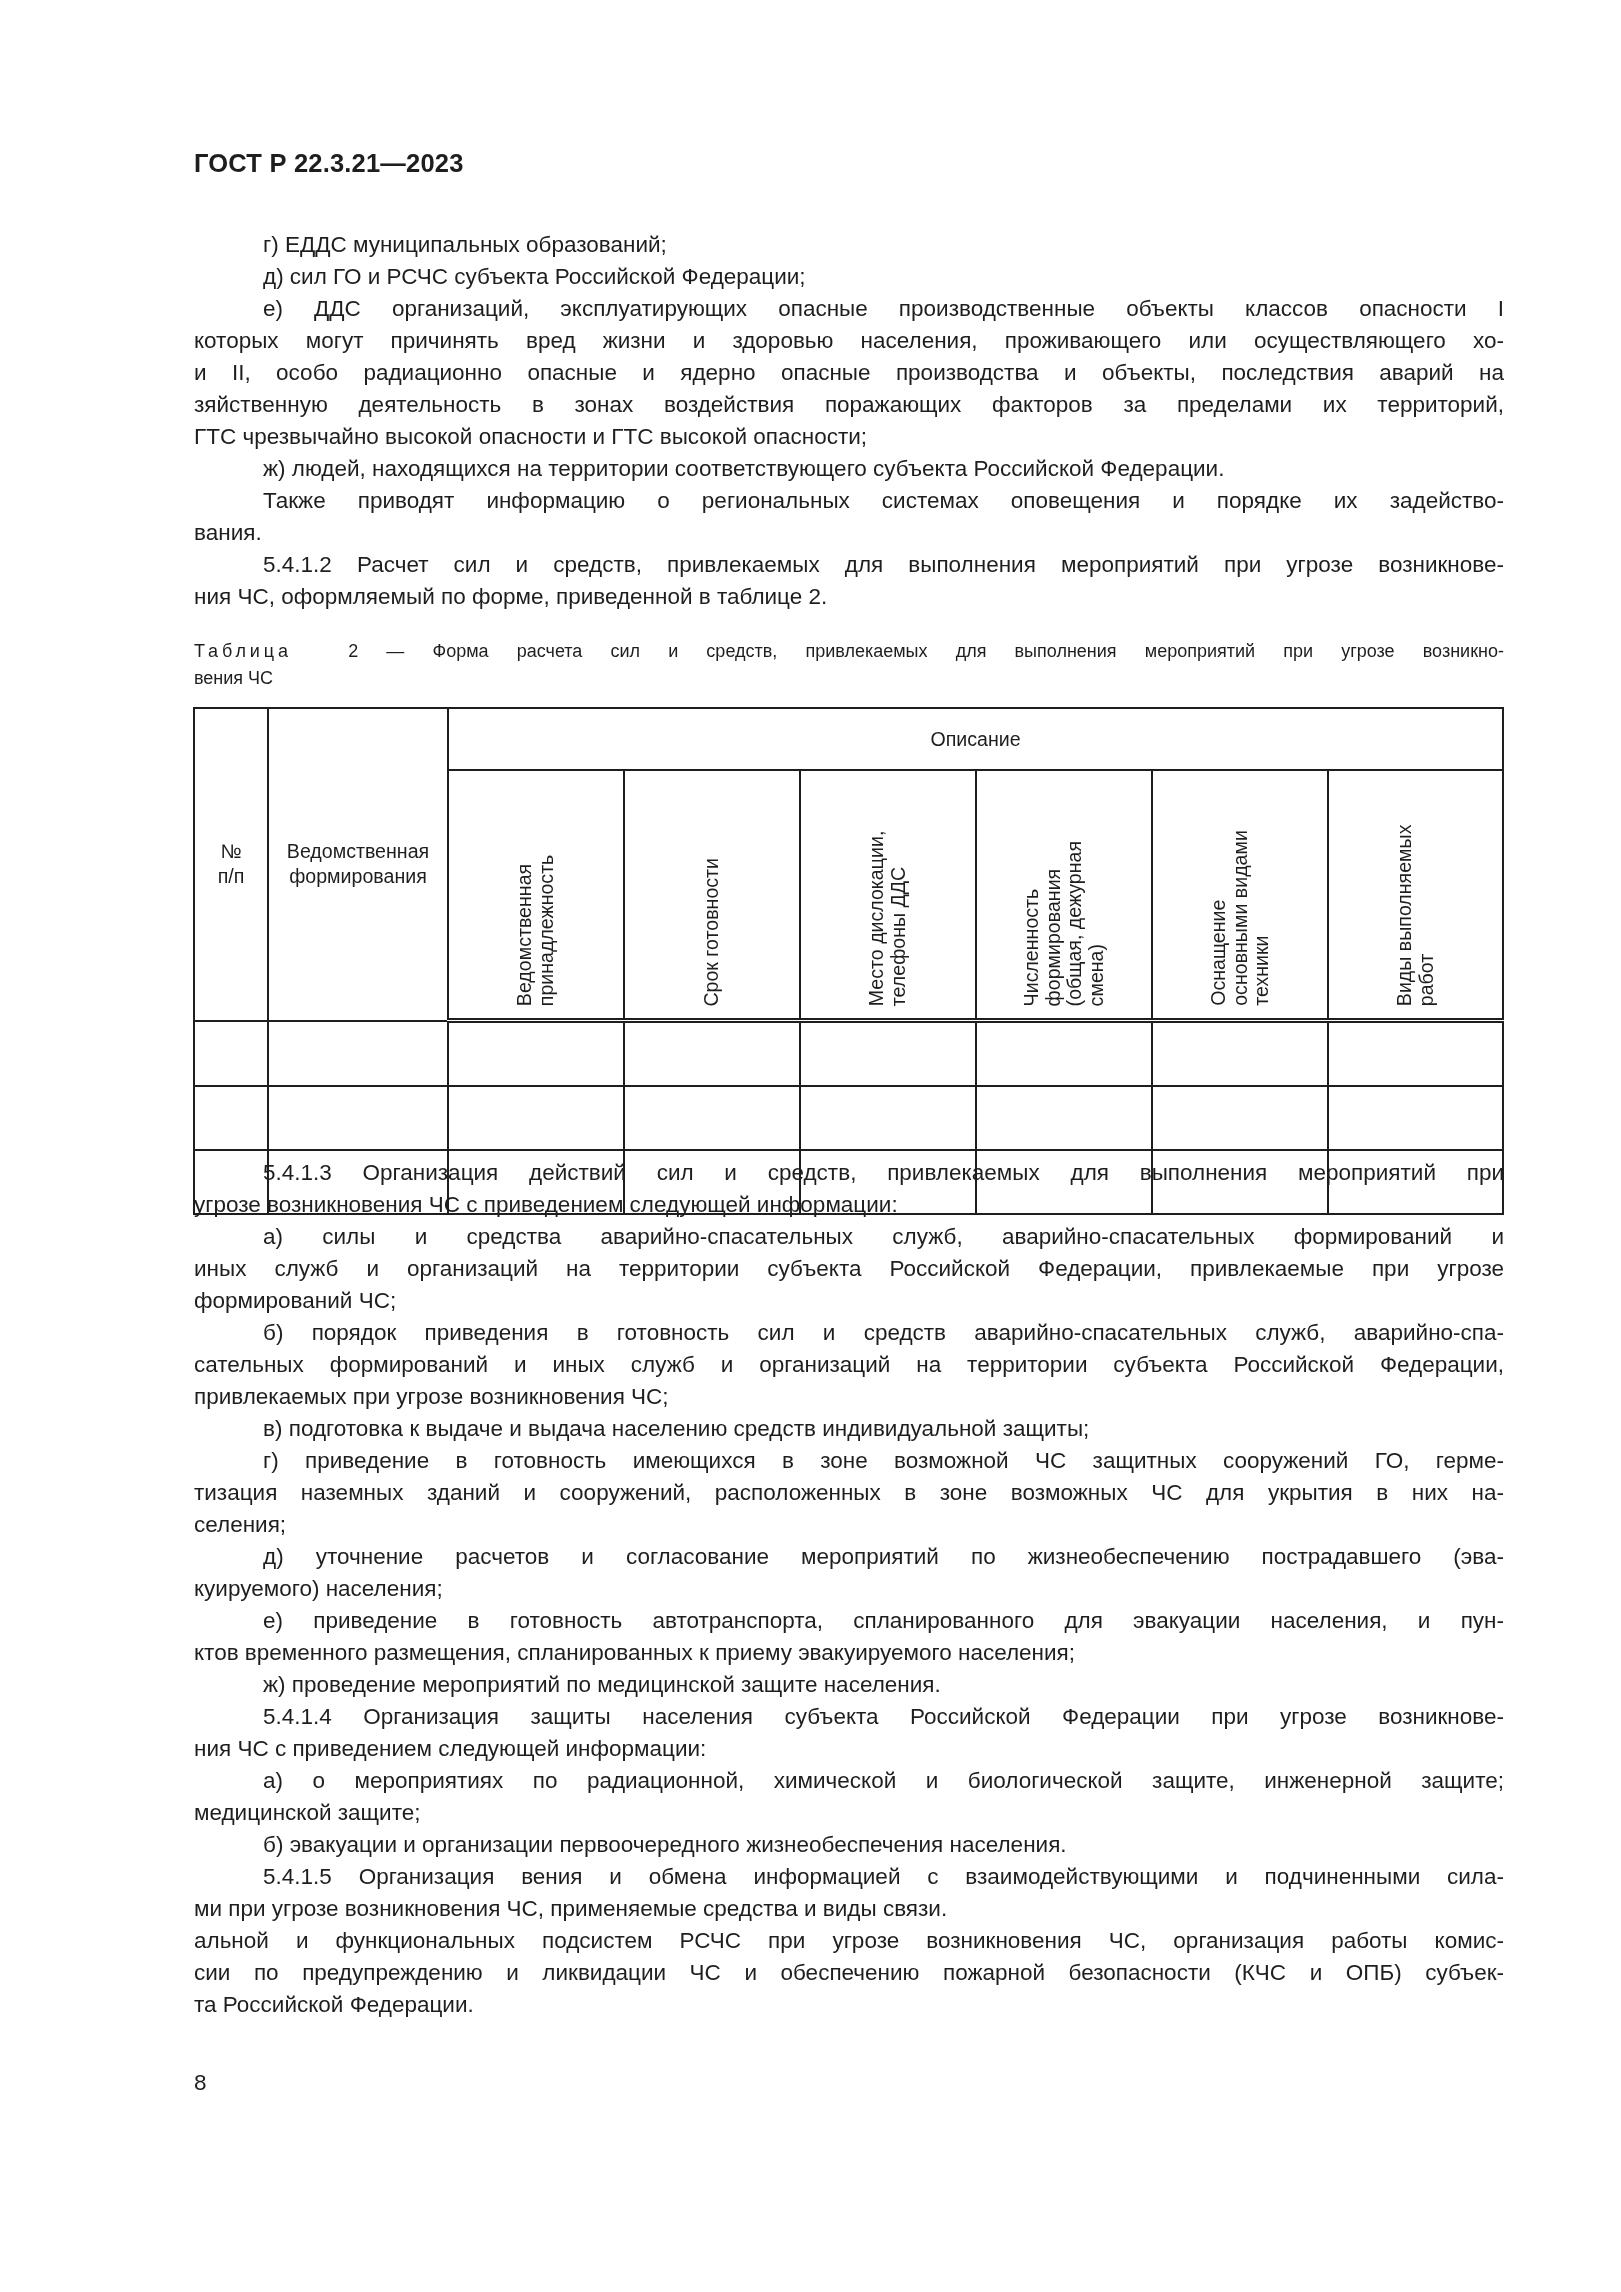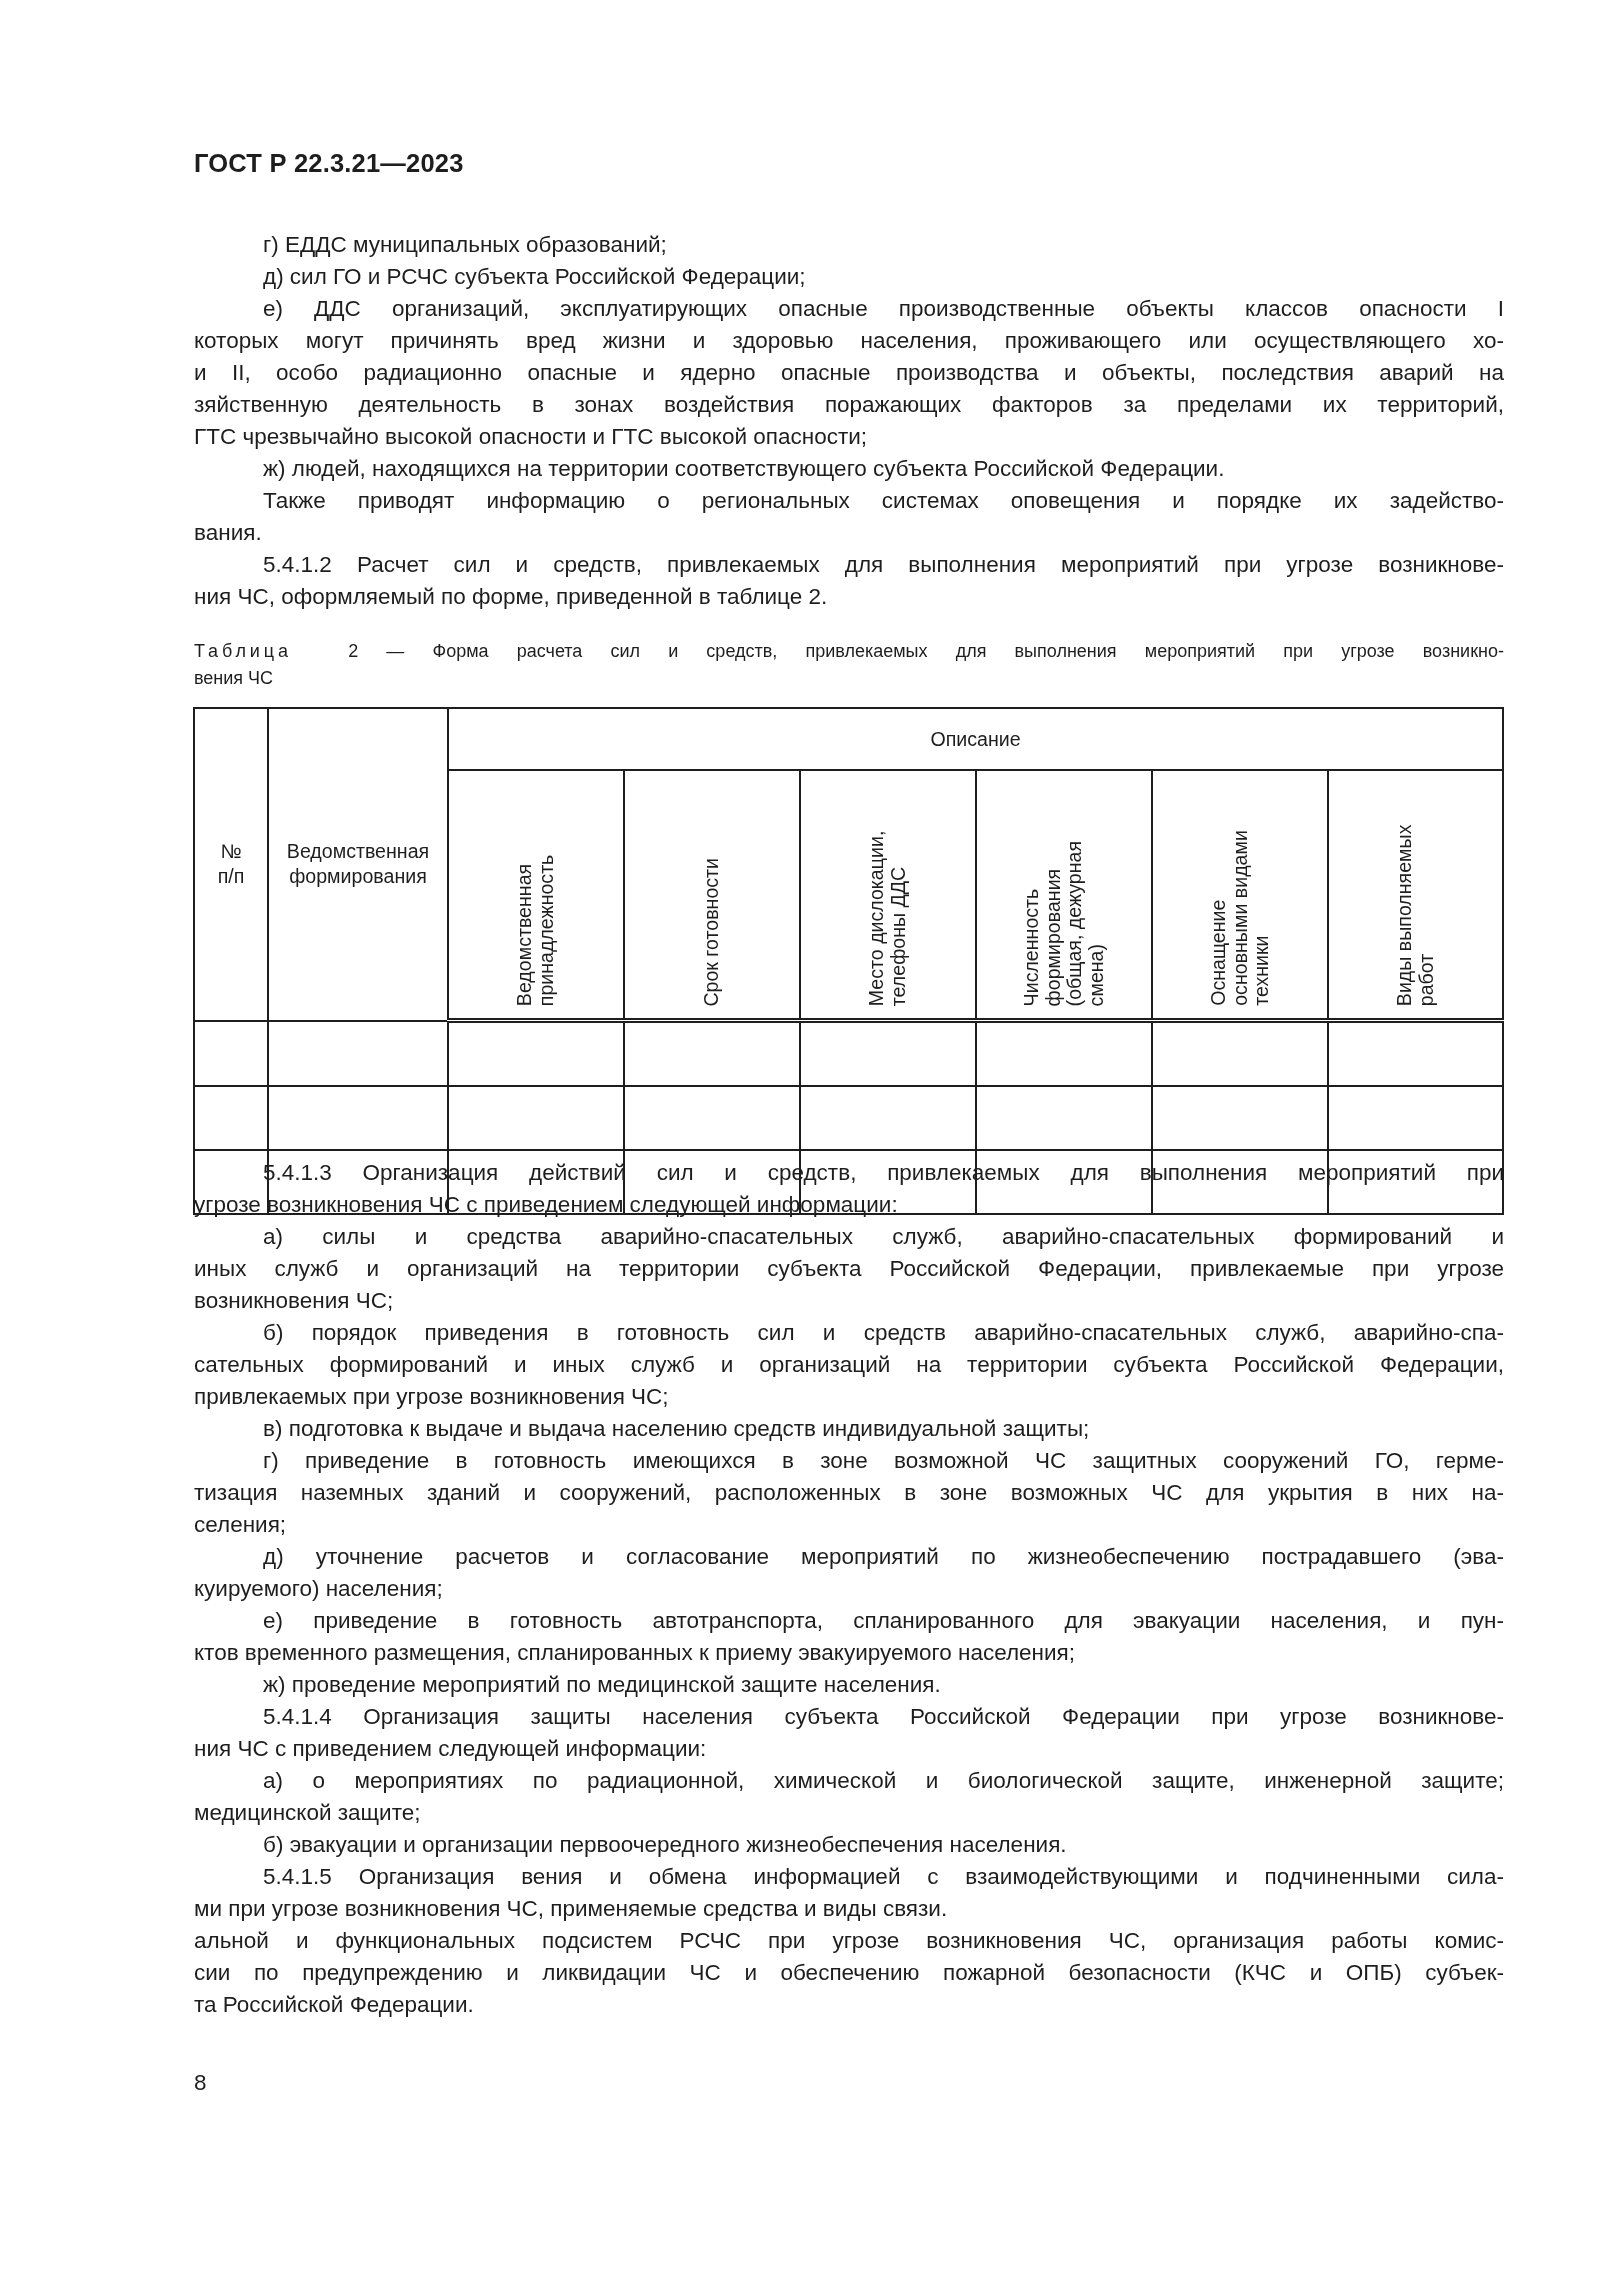--- a/index.html
+++ b/index.html
@@ -146,21 +146,21 @@
           <td></td>
     </tr>
   </tbody>
     </table>
 
   <div class="block" style="top:1157px">
     <div class="ln ind j">5.4.1.3 Организация действий сил и средств, привлекаемых для выполнения мероприятий при</div>
     <div class="ln">угрозе возникновения ЧС с приведением следующей информации:</div>
     <div class="ln ind j">а) силы и средства аварийно-спасательных служб, аварийно-спасательных формирований и</div>
     <div class="ln j">иных служб и организаций на территории субъекта Российской Федерации, привлекаемые при угрозе</div>
-    <div class="ln">возникновения ЧС;</div>
+    <div class="ln">формирований ЧС;</div>
     <div class="ln ind j">б) порядок приведения в готовность сил и средств аварийно-спасательных служб, аварийно-спа-</div>
     <div class="ln j">сательных формирований и иных служб и организаций на территории субъекта Российской Федерации,</div>
     <div class="ln">привлекаемых при угрозе возникновения ЧС;</div>
     <div class="ln ind">в) подготовка к выдаче и выдача населению средств индивидуальной защиты;</div>
     <div class="ln ind j">г) приведение в готовность имеющихся в зоне возможной ЧС защитных сооружений ГО, герме-</div>
     <div class="ln j">тизация наземных зданий и сооружений, расположенных в зоне возможных ЧС для укрытия в них на-</div>
     <div class="ln">селения;</div>
     <div class="ln ind j">д) уточнение расчетов и согласование мероприятий по жизнеобеспечению пострадавшего (эва-</div>
     <div class="ln">куируемого) населения;</div>
     <div class="ln ind j">е) приведение в готовность автотранспорта, спланированного для эвакуации населения, и пун-</div>

